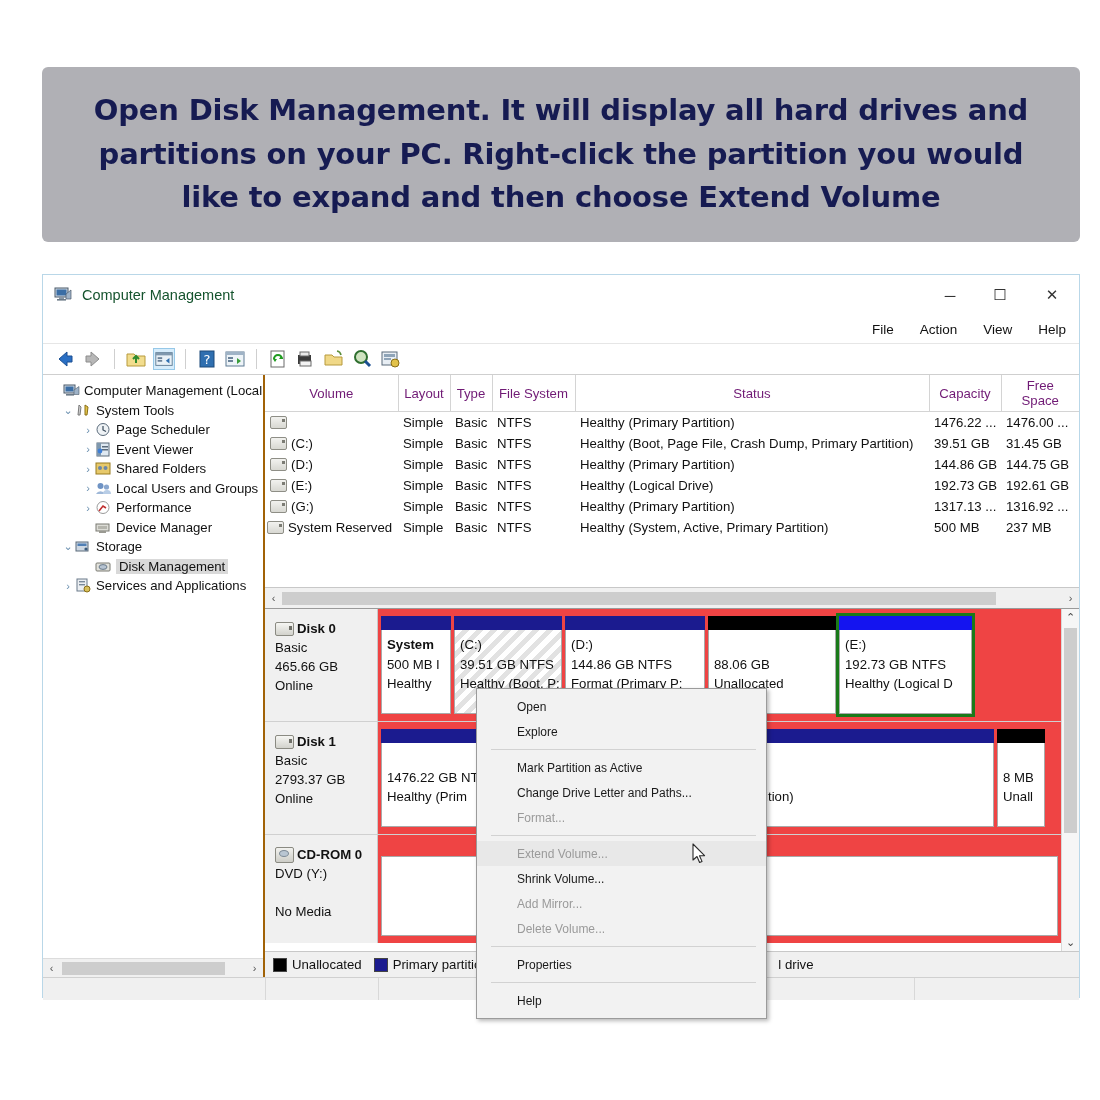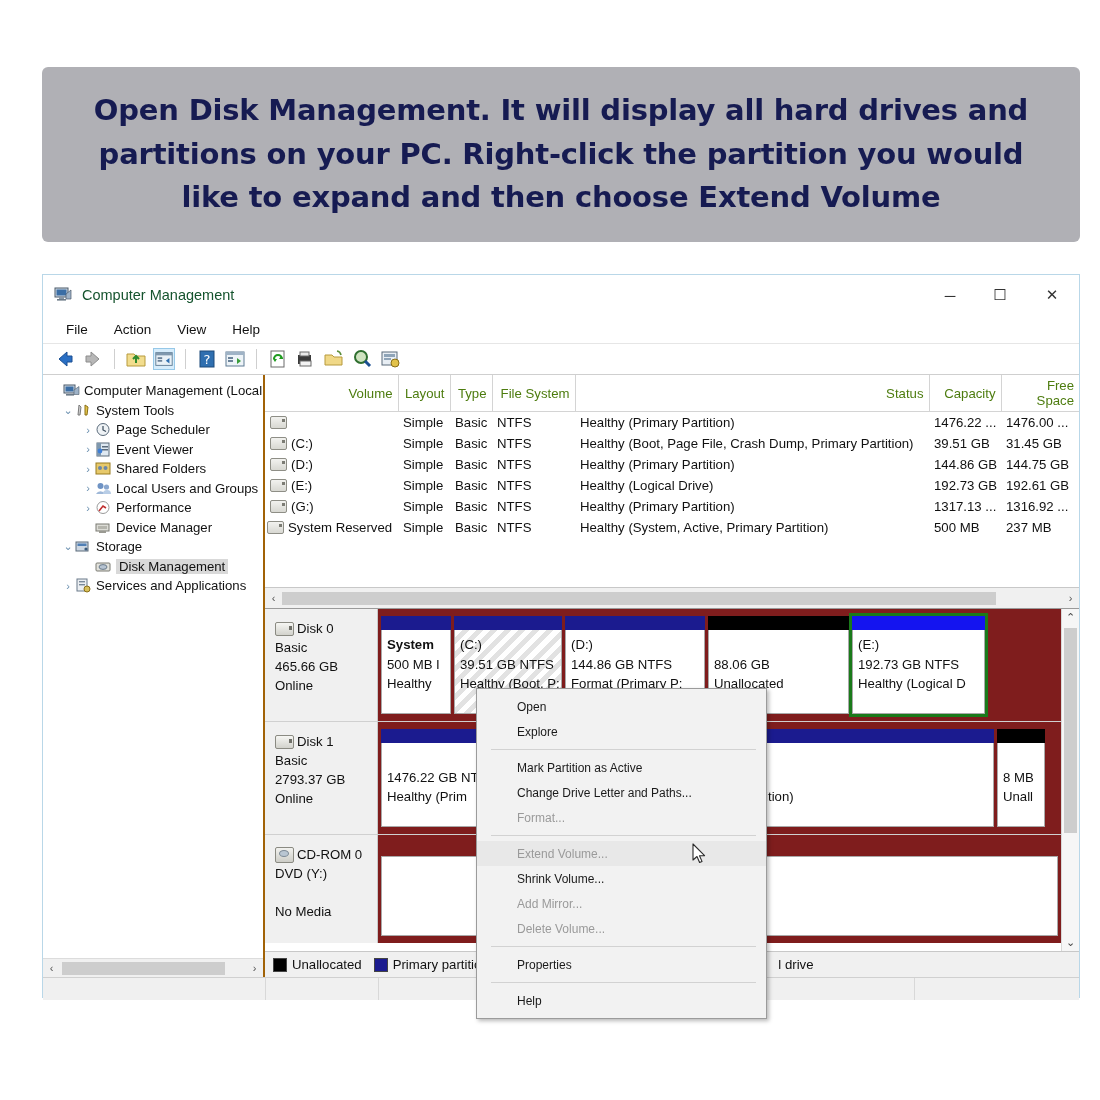--- a/index.html
+++ b/index.html
@@ -36,21 +36,21 @@
   #titlebar{height:40px;background:#ffffff;display:flex;align-items:center;position:relative;}
   #titlebar .tb-icon{margin-left:10px;width:20px;height:20px;position:relative;flex:none;}
   #titlebar .tb-title{margin-left:9px;font-size:14.5px;color:#14532d;}
   .winbtns{position:absolute;right:0;top:0;height:40px;display:flex;}
   .winbtn{width:50px;height:40px;display:flex;align-items:center;justify-content:center;
     font-size:15px;color:#333;}
   .winbtn.close{width:54px;}
 
   
   #menubar{height:28px;background:#ffffff;display:flex;align-items:center;padding-left:10px;
-    border-bottom:1px solid #e6e6e6;}
+    border-bottom:1px solid #e6e6e6;justify-content:flex-end;}
   #menubar .mi{padding:2px 13px;font-size:13.5px;color:#111;}
 
   
   #toolbar{height:30px;background:#ffffff;display:flex;align-items:center;padding-left:8px;
     border-bottom:1px solid #cfcfcf;}
   .tb-sep{width:1px;height:20px;background:#cfcfcf;margin:0 7px;}
   .tbi{width:22px;height:22px;margin:0 3px;position:relative;}
   .tbi.sel{background:#d6ecfb;border:1px solid #96c8e8;box-sizing:border-box;}
 
   
@@ -71,49 +71,49 @@
   .sthumb{height:13px;background:#cdcdcd;flex:none;}
 
   
   #rightpane{flex:1;display:flex;flex-direction:column;background:#ffffff;position:relative;}
 
   
   #vol-wrap{height:212px;position:relative;}
   table.vol{border-collapse:collapse;width:100%;table-layout:fixed;font-size:13.2px;}
   table.vol th{
     background:#ffffff;border-right:1px solid #d4d4d4;border-bottom:1px solid #d4d4d4;
-    font-weight:normal;text-align:right;padding:3px 5px;height:19px;color:#4d7c0f;
+    font-weight:normal;text-align:center;padding:3px 5px;height:19px;color:#701a75;
   }
   table.vol td{padding:1px 5px;height:19px;color:#111;white-space:nowrap;overflow:hidden;}
   .volcell{display:flex;align-items:center;}
   .vol-ico{width:15px;height:11px;flex:none;margin-right:4px;position:relative;}
   .hdd-ico{background:linear-gradient(#f2f2ef,#d8d8d2);border:1px solid #8e8e86;border-radius:2px;}
   .hdd-ico:after{content:"";position:absolute;right:1px;top:2px;width:3px;height:3px;background:#7c7c74;}
 
   
   #mid-hscroll{height:22px;background:#f0f0f0;border-top:1px solid #c8c8c8;border-bottom:1px solid #9a9a9a;
     display:flex;align-items:center;box-sizing:border-box;}
   #mid-hscroll .sthumb{background:#cdcdcd;}
 
   
   #gfx{flex:1;display:flex;position:relative;background:#ffffff;overflow:hidden;}
   #gfx-inner{flex:1;display:flex;flex-direction:column;}
   .diskrow{display:flex;border-bottom:1px solid #d0d0d0;box-sizing:border-box;}
   .disk-label{width:113px;flex:none;background:#f0f0f0;border-right:1px solid #c8c8c8;
     padding:10px 0 0 10px;box-sizing:border-box;font-size:13.2px;line-height:19px;}
-  .disk-label .dl-head{display:flex;align-items:center;font-weight:normal;}
+  .disk-label .dl-head{display:flex;align-items:center;font-weight:bold;}
   .dk-ico{width:17px;height:12px;flex:none;margin-right:3px;position:relative;
     background:linear-gradient(#f6f6f3,#d2d2cc);border:1px solid #8a8a82;border-radius:2px;}
   .dk-ico:after{content:"";position:absolute;right:1px;top:3px;width:3px;height:4px;background:#6f6f68;}
   .cd-ico{width:17px;height:14px;flex:none;margin-right:3px;position:relative;
     background:linear-gradient(#f2f2ef,#cdcdc7);border:1px solid #8a8a82;border-radius:2px;}
   .cd-ico:before{content:"";position:absolute;left:3px;top:2px;width:8px;height:5px;
     border-radius:50%;background:#b9c6d2;border:1px solid #7e8b97;}
 
-  .parts{flex:1;display:flex;padding:7px 3px 7px 0;box-sizing:border-box;background:#7f1d1d;}
+  .parts{flex:1;display:flex;padding:7px 3px 7px 0;box-sizing:border-box;background:#ef4444;}
   .part{position:relative;box-sizing:border-box;margin-left:3px;}
   .part .capbar{height:14px;}
   .part .pbox{
     border:1px solid #a9a9a9;border-top:none;background:#ffffff;
     height:calc(100% - 14px);box-sizing:border-box;padding:5px 5px 0 5px;
     font-size:13.2px;line-height:19.5px;overflow:hidden;white-space:nowrap;
   }
   .part.sel-green{outline:3px solid #1a7a1a;outline-offset:0;z-index:3;}
   .part.hatched .pbox{
     background-image:repeating-linear-gradient(135deg,#ffffff 0 5px,#e2e2e2 5px 10px);
@@ -564,21 +564,21 @@
                 </div>
               </div>
               <div class="part" style="width:140px">
                 <div class="capbar" style="background:#1b1b8f"></div>
                 <div class="pbox">
                   <div>(D:)</div>
                   <div>144.86 GB NTFS</div>
                   <div>Format (Primary P:</div>
                 </div>
               </div>
-              <div class="part" style="width:141px">
+              <div class="part" style="width:128px">
                 <div class="capbar" style="background:#000000"></div>
                 <div class="pbox">
                   <div>&nbsp;</div>
                   <div>88.06 GB</div>
                   <div>Unallocated</div>
                 </div>
               </div>
               <div class="part sel-green" style="width:133px">
                 <div class="capbar" style="background:#1414f0"></div>
                 <div class="pbox">

